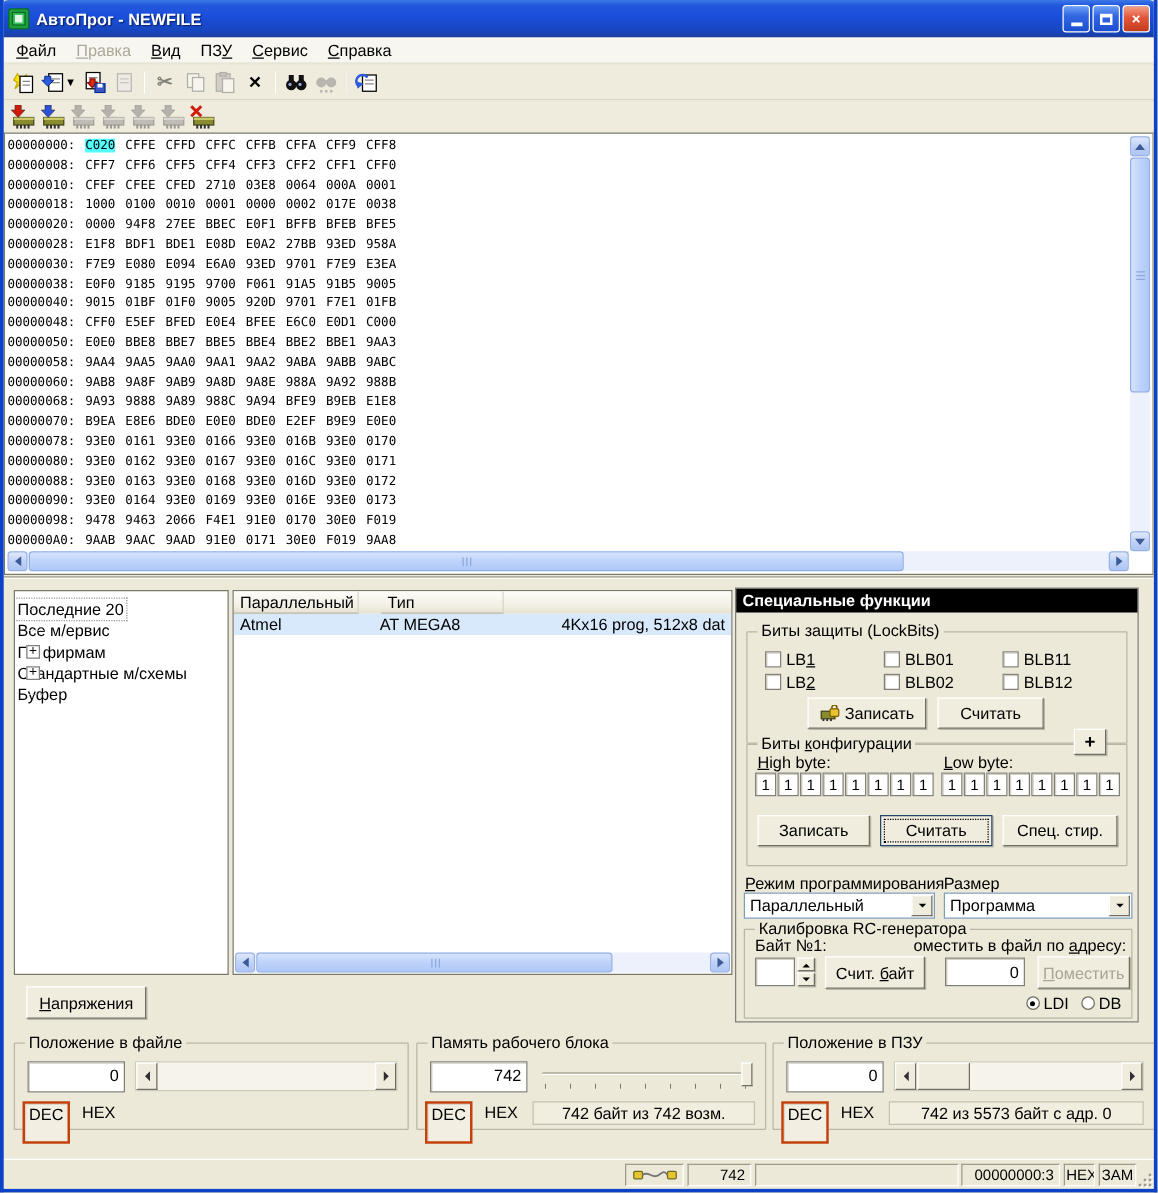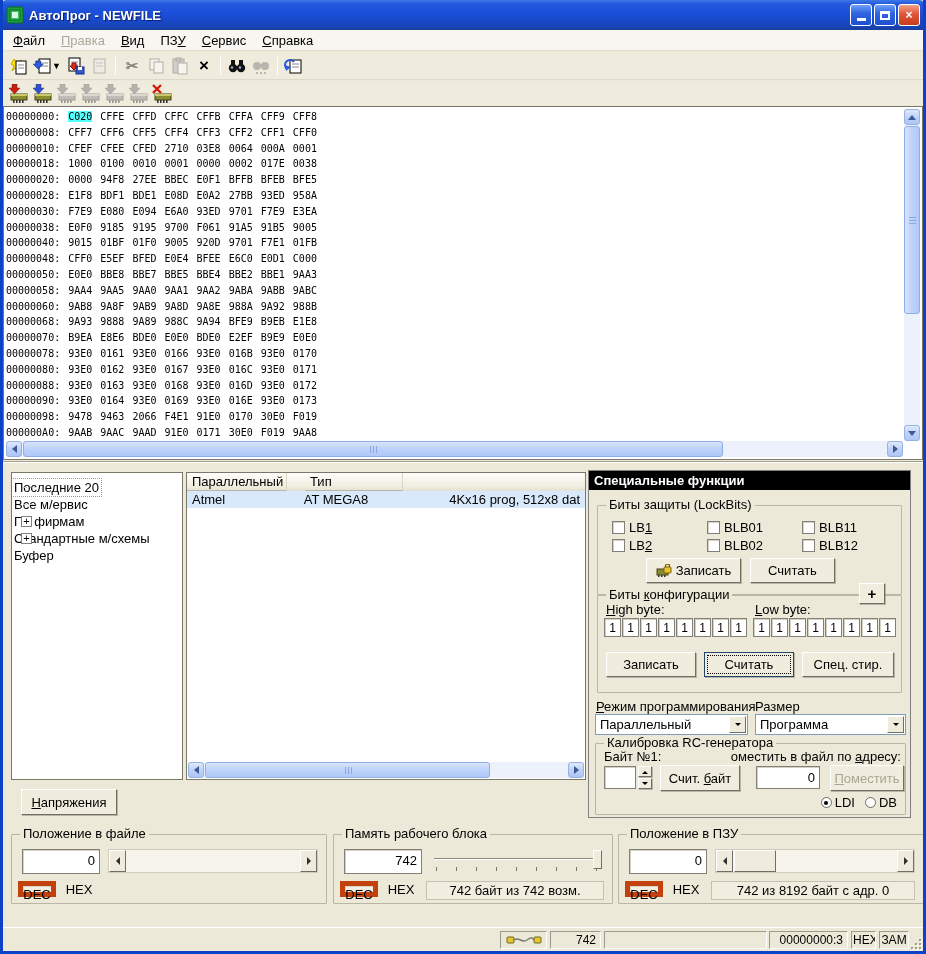--- a/index.html
+++ b/index.html
@@ -154,21 +154,21 @@
   .radio{display:flex;align-items:center;gap:3px;}
   .rdot{width:11px;height:11px;border-radius:50%;border:1px solid #6E6C5E;background:#fff;position:relative;}
   .rdot.on::after{content:"";position:absolute;left:2.5px;top:2.5px;width:4px;height:4px;border-radius:50%;background:#000;}
   
   .volt-btn{position:absolute;left:18px;top:327px;width:96px;height:26px;}
   .posgroup{position:absolute;top:372px;height:70px;}
   .pg-file{left:8px;width:316px;}
   .pg-block{left:330px;width:280px;}
   .pg-rom{left:615px;width:306px;}
   .pg-field{position:absolute;left:10px;top:14px;width:78px;height:25px;text-align:right;}
-  .pg-dec{position:absolute;left:6px;top:46px;width:38px;height:16px;border:5px solid #c2410c;
+  .pg-dec{position:absolute;left:6px;top:46px;width:38px;height:34px;border:2px solid #c2410c;
     background:#F2EFE2;box-shadow:inset 1px 1px 0 #DAD7C9;text-align:center;line-height:17px;}
   .pg-hex{position:absolute;left:50px;top:46px;width:34px;height:19px;text-align:center;line-height:17px;}
   .pg-status{position:absolute;left:92px;right:8px;top:46px;height:19px;border:1px solid #C4C1B2;
     background:#F1EEE0;text-align:center;line-height:17px;white-space:nowrap;overflow:hidden;}
   .classic-scroll{position:absolute;left:96px;right:8px;top:14px;height:24px;background:#F6F4EA;
     border:1px solid #CFCCBC;}
   .cs-btn{position:absolute;top:0;width:17px;height:22px;background:#EFECDE;border:1px solid;
     border-color:#fff #716F64 #716F64 #fff;display:flex;align-items:center;justify-content:center;}
   .cs-btn.l{left:0;}
   .cs-btn.r{right:0;}
@@ -635,21 +635,21 @@
         <span class="cs-btn l">
             <i class="tri left"></i>
           </span>
         <span class="cs-thumb"></span>
         <span class="cs-btn r">
             <i class="tri right"></i>
           </span>
       </div>
       <span class="pg-dec">DEC</span>
       <span class="pg-hex">HEX</span>
-      <span class="pg-status">742 из 8192 байт с адр. 0</span>
+      <span class="pg-status">742 из 5573 байт с адр. 0</span>
     </fieldset>
   </div>
 
   <div class="statusbar">
     <span class="sb-panel sb-conn">
       <svg width="36" height="12" viewBox="0 0 36 12">
         <rect x="1" y="3" width="7" height="6" rx="1" fill="#E8C430" stroke="#6B6B1E"></rect>
         <rect x="28" y="3" width="7" height="6" rx="1" fill="#E8C430" stroke="#6B6B1E"></rect>
         <path d="M8,6 C 13,2 16,10 21,6 S 26,4 28,6" fill="none" stroke="#777" stroke-width="1.4"></path>
       </svg>

